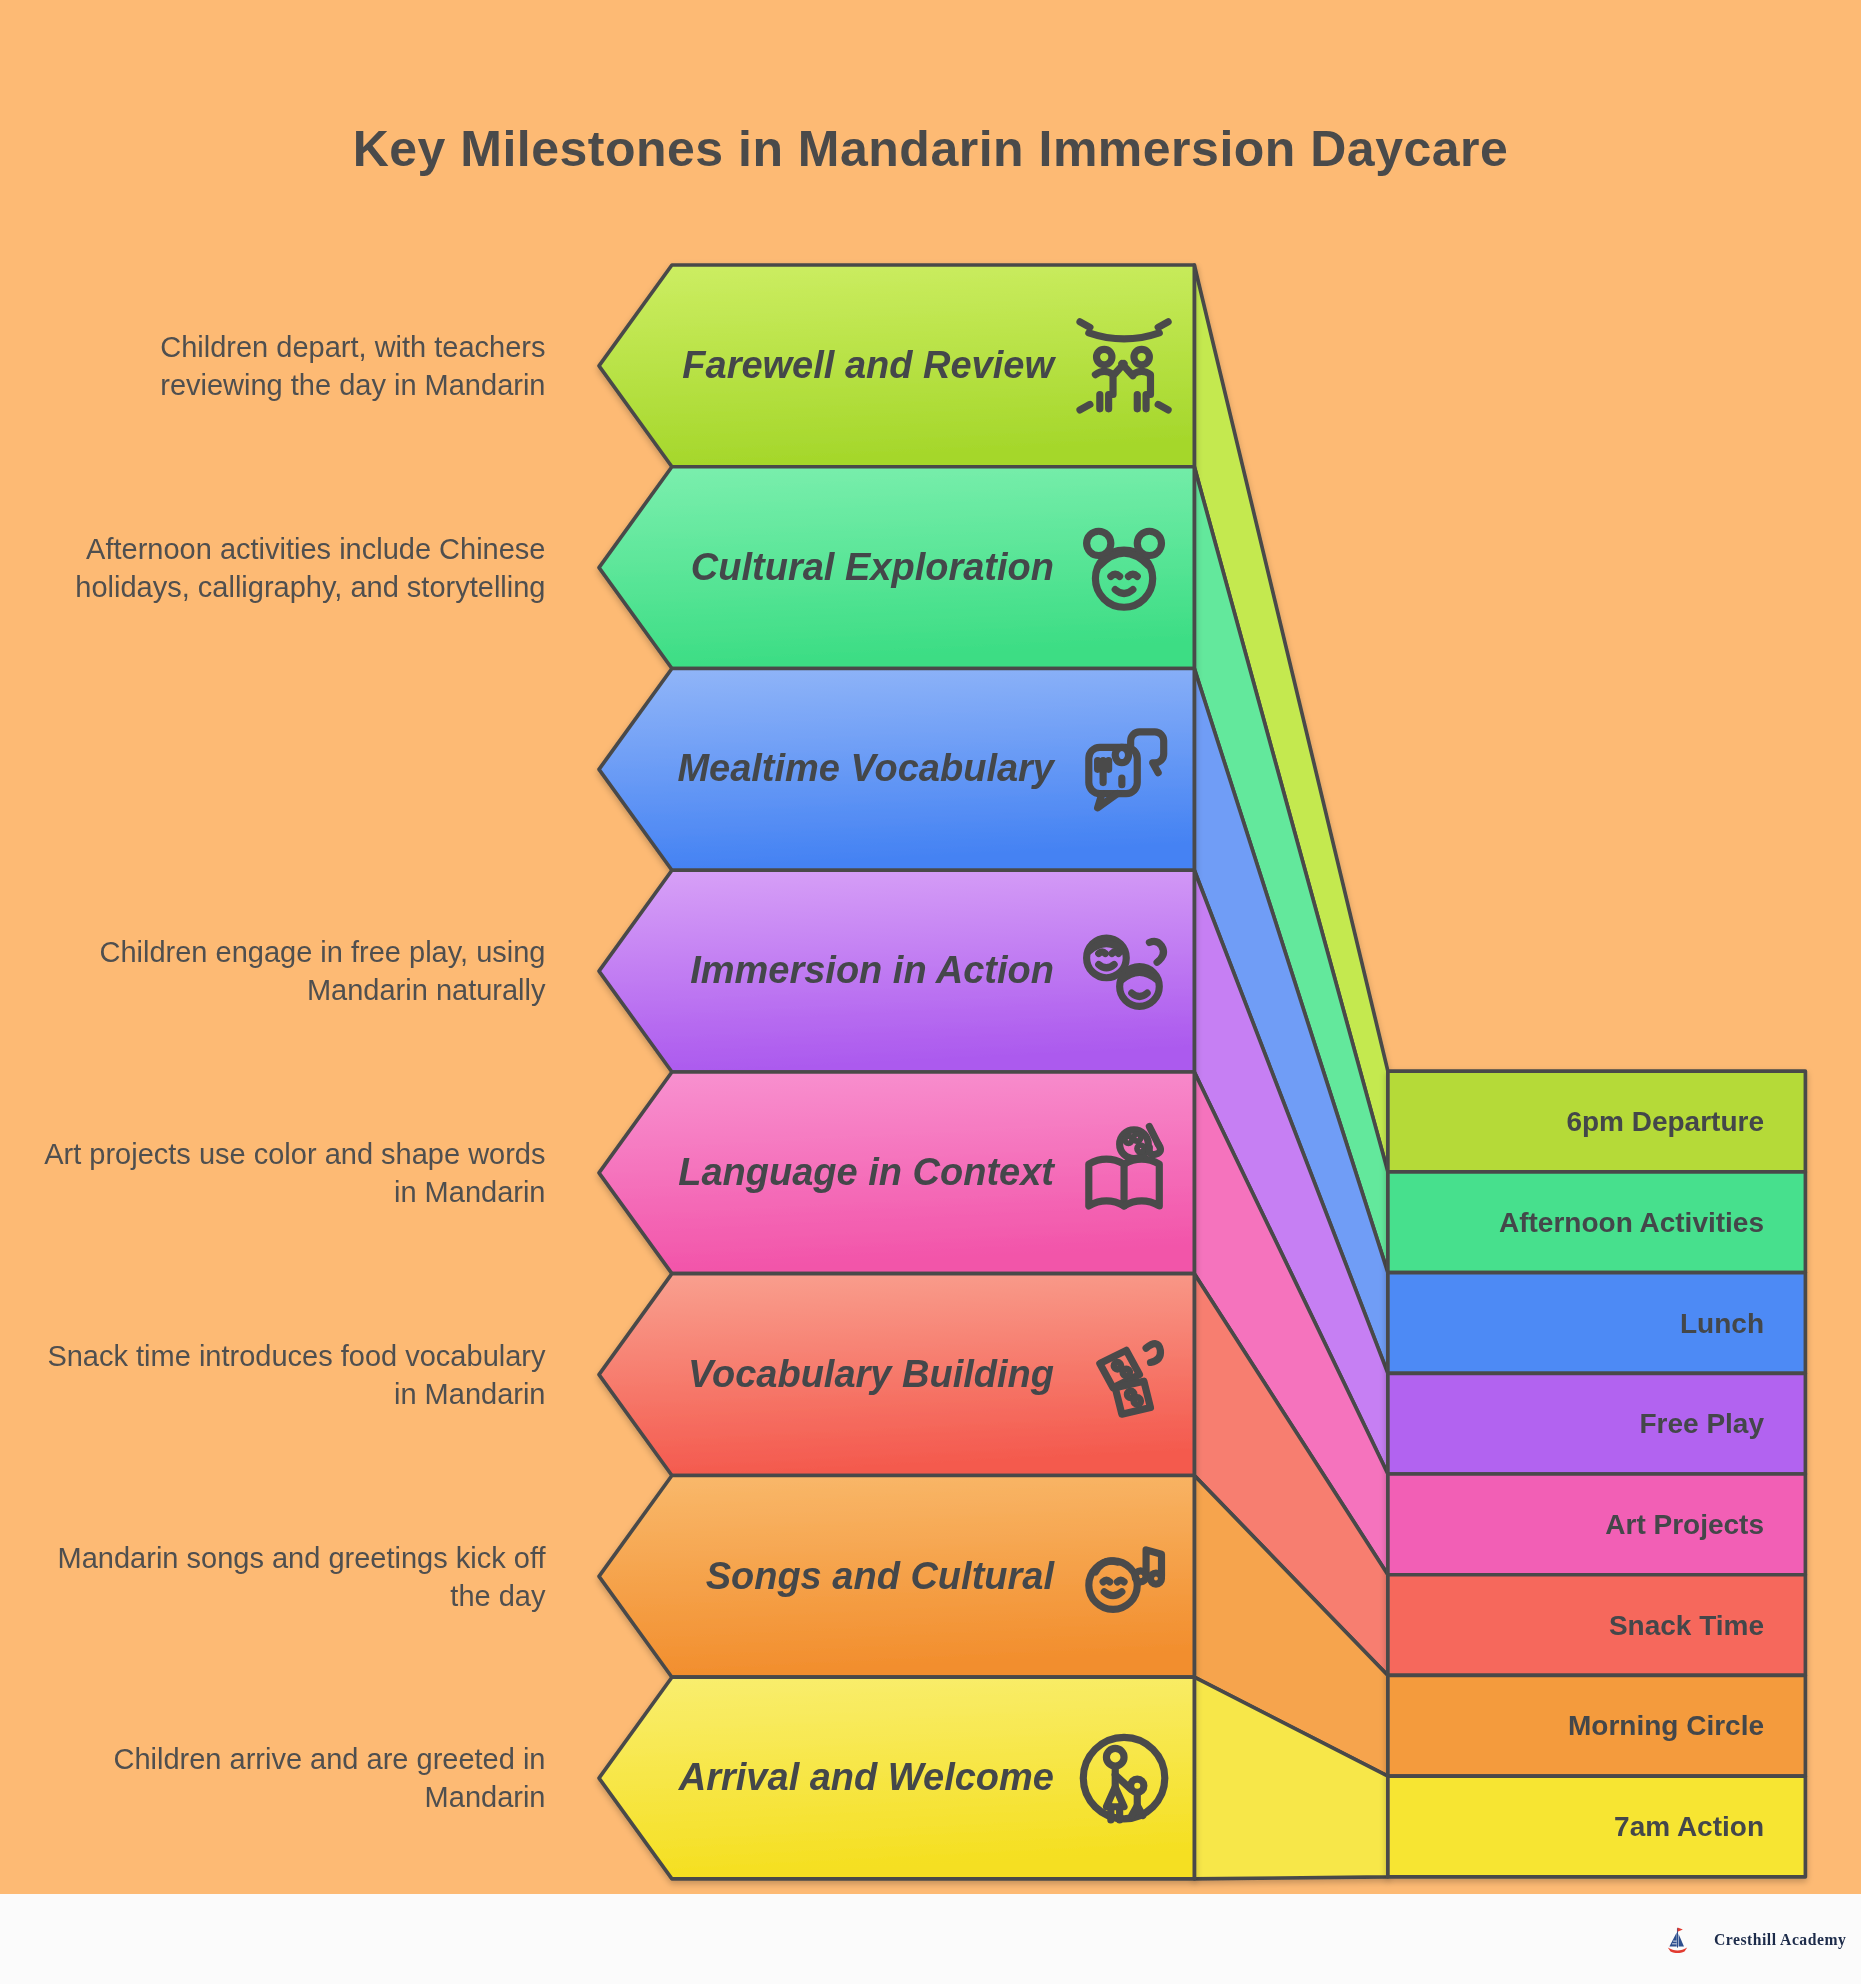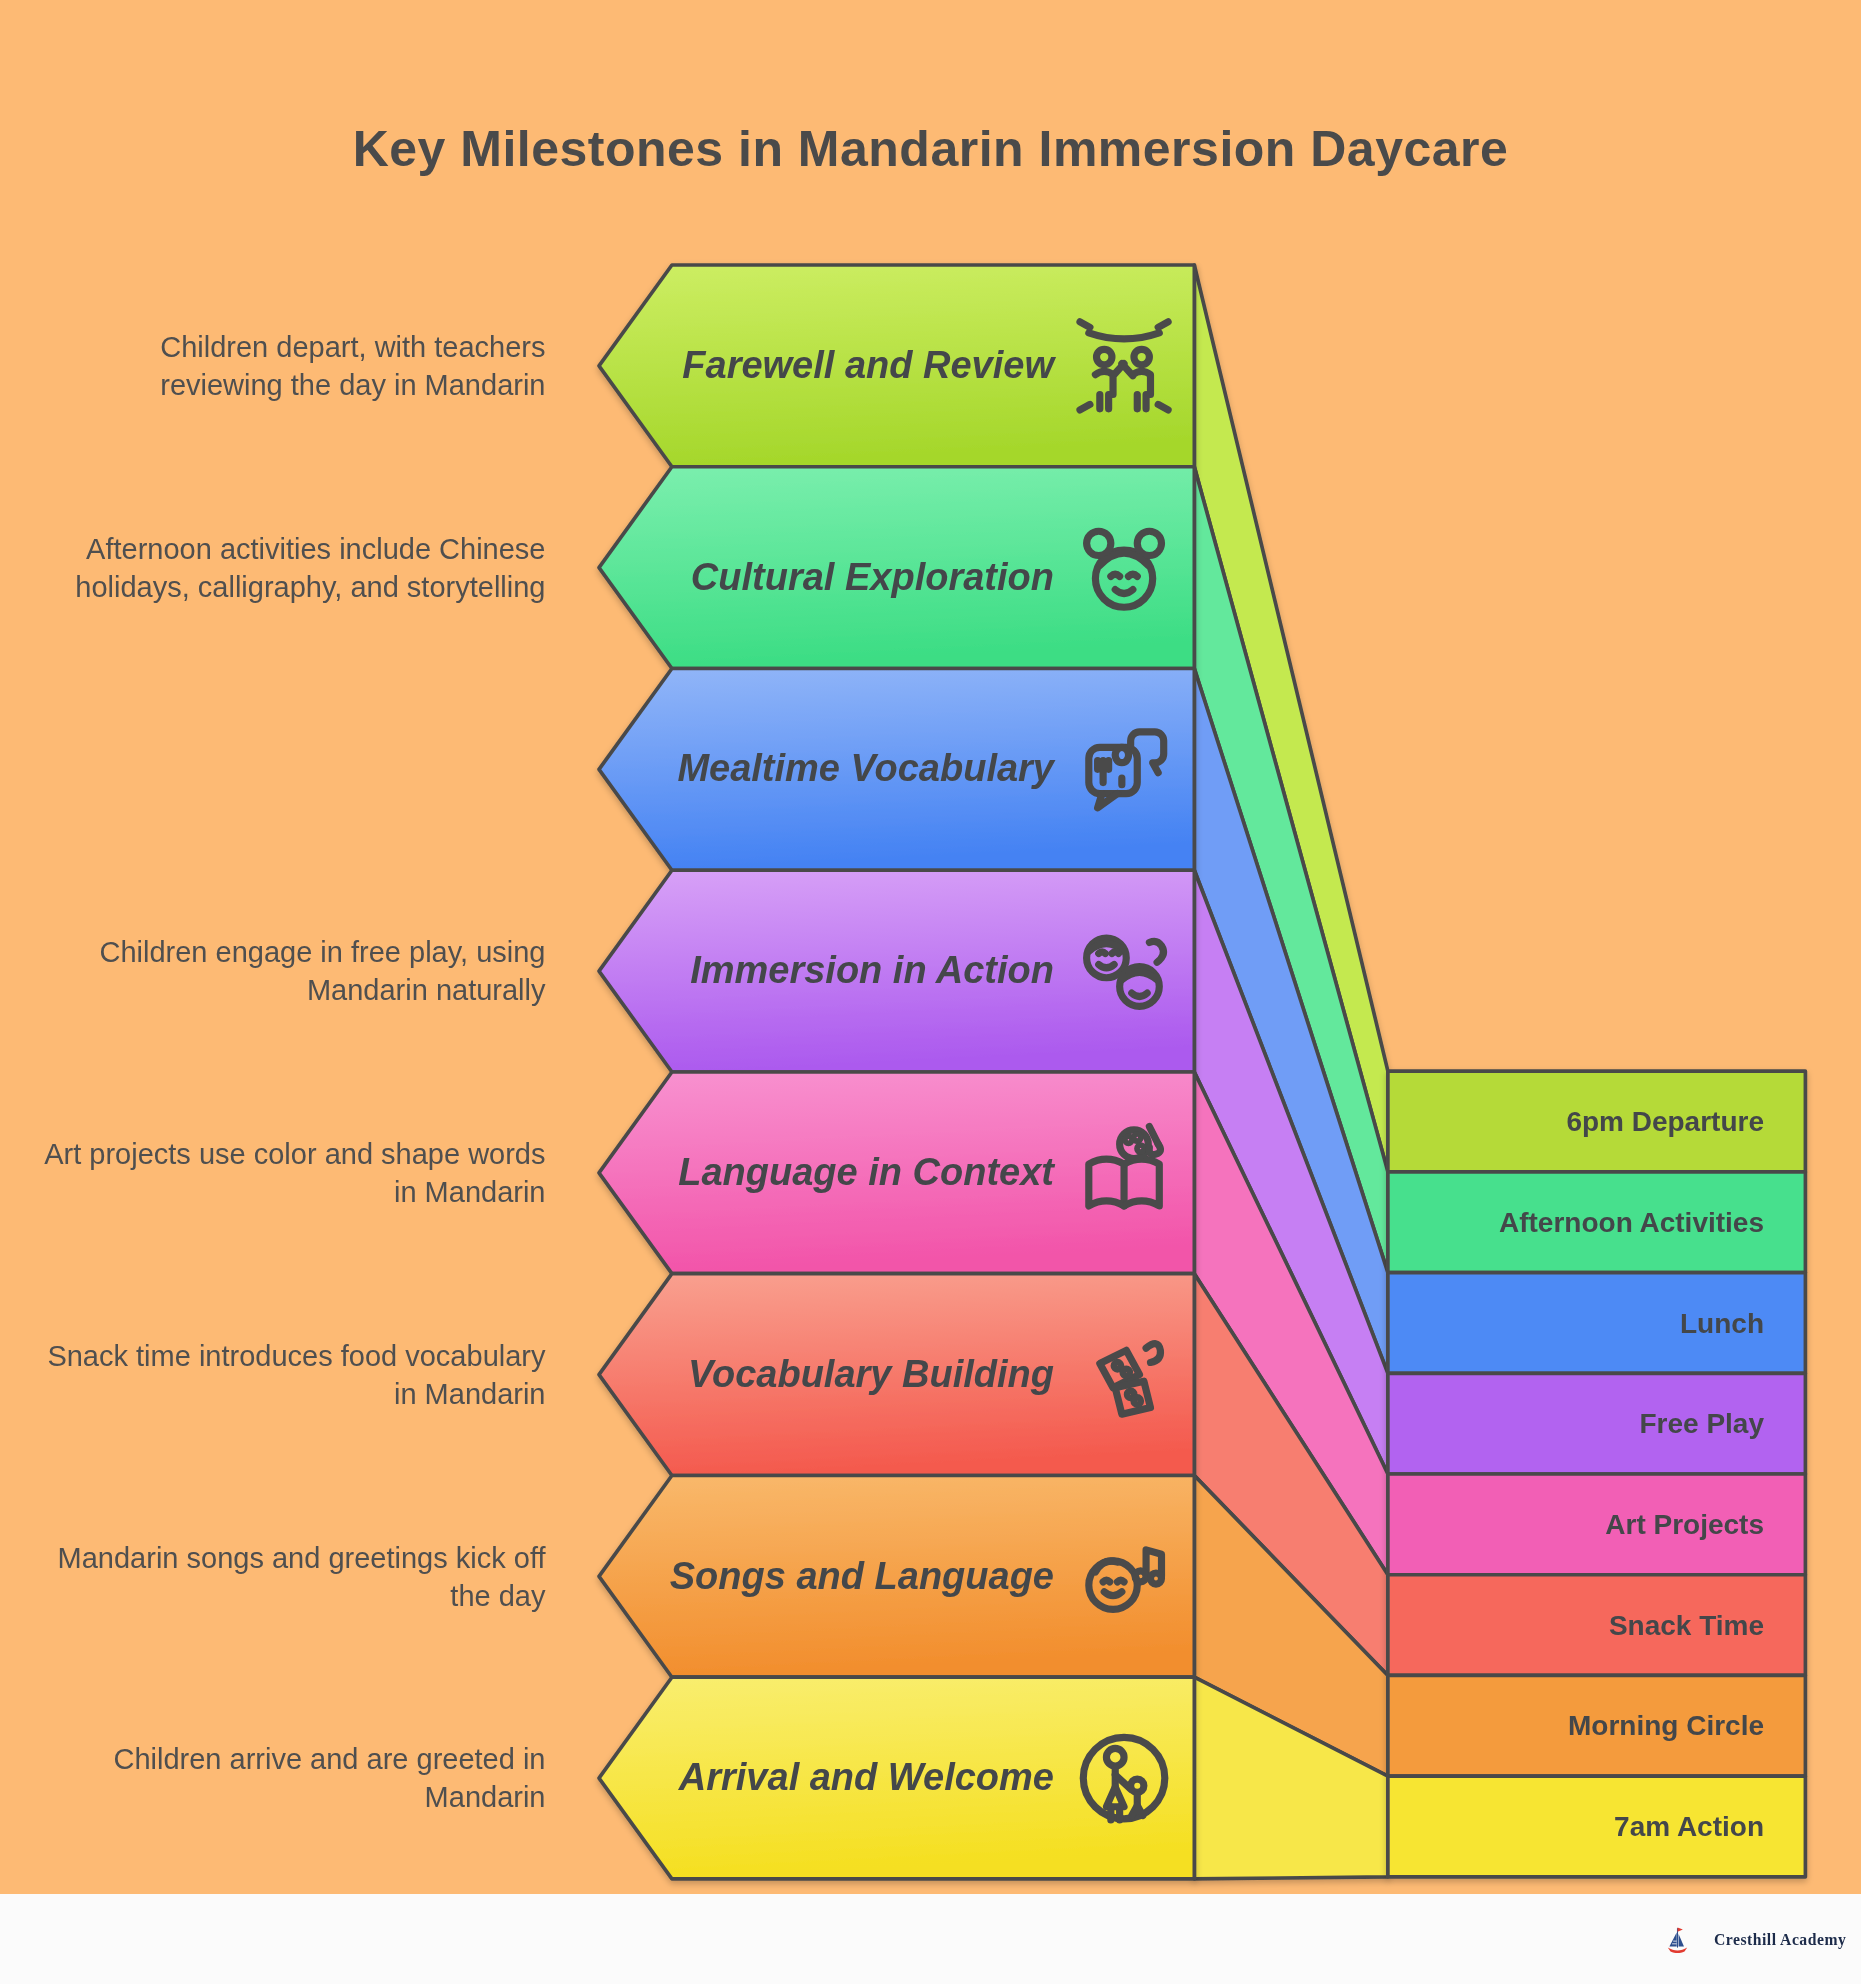--- a/index.html
+++ b/index.html
@@ -215,33 +215,33 @@
         <line x1="30" y1="66" x2="47" y2="66" stroke="#ffffff" stroke-width="3"></line>
         <path d="M14,80 C38,94 62,94 86,80 L76,94 C58,102 42,102 24,94 Z" fill="#e23b30"></path>
       </svg>
       <span class="brand-name">Cresthill Academy</span>
     </div>
   </div>
 <div class="desc" style="top: 265px;">Children depart, with teachers reviewing the day in Mandarin</div>
     <div class="banner-title" style="top: 265px;">Farewell and Review</div>
     <div class="box-label" style="top: 1071px;">6pm Departure</div>
     <div class="desc" style="top: 467px;">Afternoon activities include Chinese holidays, calligraphy, and storytelling</div>
-    <div class="banner-title" style="top: 477px;">Cultural Exploration</div>
+    <div class="banner-title" style="top: 467px;">Cultural Exploration</div>
     <div class="box-label" style="top: 1172px;">Afternoon Activities</div>
     <div class="banner-title" style="top: 668px;">Mealtime Vocabulary</div>
     <div class="box-label" style="top: 1273px;">Lunch</div>
     <div class="desc" style="top: 870px;">Children engage in free play, using Mandarin naturally</div>
     <div class="banner-title" style="top: 870px;">Immersion in Action</div>
     <div class="box-label" style="top: 1373px;">Free Play</div>
     <div class="desc" style="top: 1072px;">Art projects use color and shape words in Mandarin</div>
     <div class="banner-title" style="top: 1072px;">Language in Context</div>
     <div class="box-label" style="top: 1474px;">Art Projects</div>
     <div class="desc" style="top: 1274px;">Snack time introduces food vocabulary in Mandarin</div>
     <div class="banner-title" style="top: 1274px;">Vocabulary Building</div>
     <div class="box-label" style="top: 1575px;">Snack Time</div>
     <div class="desc" style="top: 1476px;">Mandarin songs and greetings kick off the day</div>
-    <div class="banner-title" style="top: 1476px;">Songs and Language</div>
+    <div class="banner-title" style="top: 1476px;">Songs and Cultural</div>
     <div class="box-label" style="top: 1675px;">Morning Circle</div>
     <div class="desc" style="top: 1677px;">Children arrive and are greeted in Mandarin</div>
     <div class="banner-title" style="top: 1677px;">Arrival and Welcome</div>
     <div class="box-label" style="top: 1776px;">7am Action</div>
   </div>
 
 
 </body></html>

